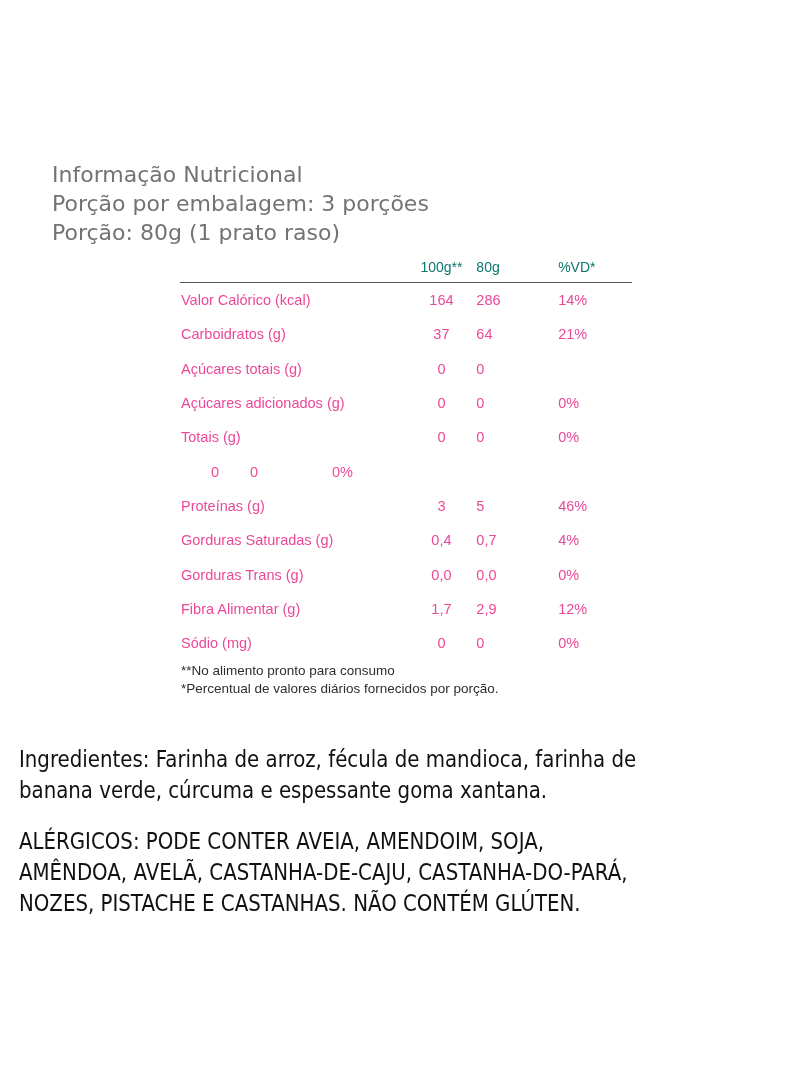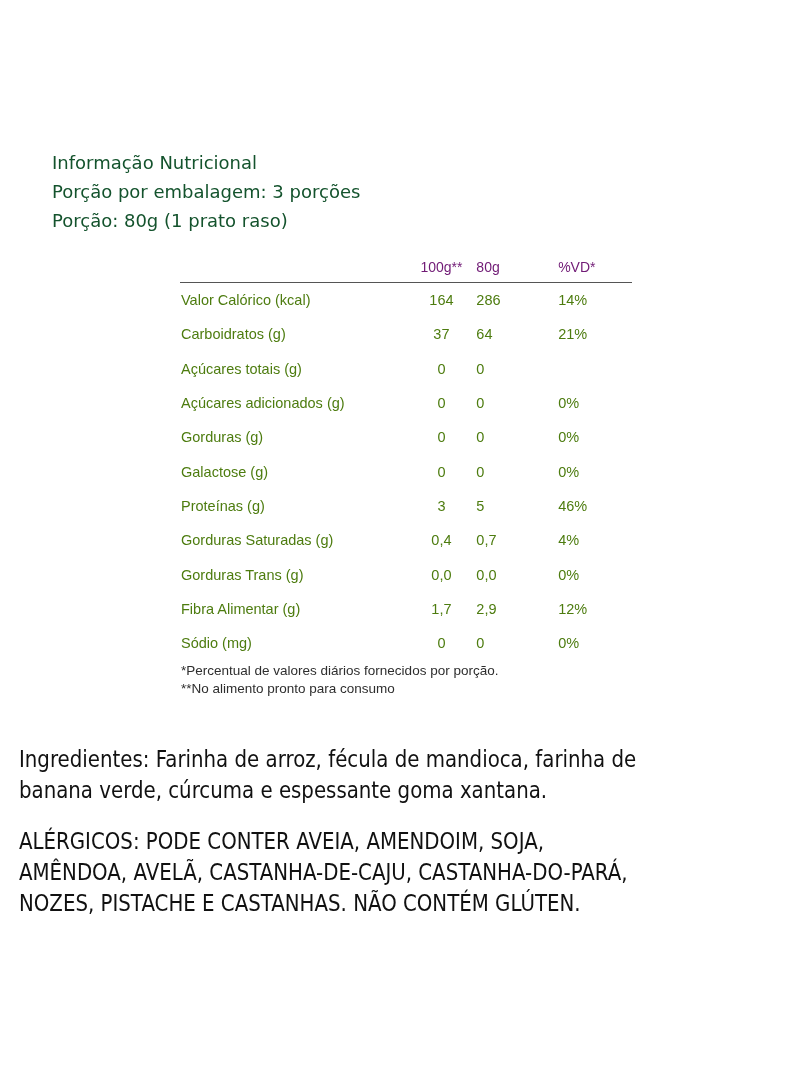--- a/index.html
+++ b/index.html
@@ -10,50 +10,50 @@
     body {
       width: 800px;
       height: 1066px;
       position: relative;
       overflow: hidden;
       color: #111111;
     }
     .header {
       position: absolute;
       left: 52px;
-      top: 148px;
+      top: 160px;
       font-family: "DejaVu Sans", sans-serif;
-      font-size: 18px;
+      font-size: 22px;
       line-height: 29px;
-      color: #14532d;
+      color: #737373;
     }
     .header div { white-space: nowrap; }
 
     .nutri-table {
       position: absolute;
       left: 180px;
       top: 252px;
       width: 452px;
       font-family: "Liberation Sans", sans-serif;
       color: #2a2a2a;
     }
     .thead {
       display: flex;
       height: 30px;
       align-items: center;
       border-bottom: 1.5px solid #555555;
       font-size: 14px;
-      color: #701a75;
+      color: #0f766e;
     }
     .row {
       display: flex;
       height: 34.3px;
       align-items: center;
       font-size: 14.5px;
-      color: #4d7c0f;
+      color: #ec4899;
     }
     .row:first-of-type { margin-top: 2px; }
     .c-name { width: 226px; padding-left: 1px; white-space: nowrap; }
     .c-100 { width: 70px; text-align: center; }
     .c-80 { width: 82px; text-align: left; }
     .c-vd { width: 74px; }
     .thead .c-100, .thead .c-80, .thead .c-vd { font-size: 14px; }
 
     .footnotes {
       margin-top: 2px;
@@ -114,27 +114,26 @@
     <div class="c-80">0</div>
     <div class="c-vd"></div>
   </div>
   <div class="row">
     <div class="c-name">Açúcares adicionados (g)</div>
     <div class="c-100">0</div>
     <div class="c-80">0</div>
     <div class="c-vd">0%</div>
   </div>
   <div class="row">
-    <div class="c-name">Gorduras (g)</div>
+    <div class="c-name">Totais (g)</div>
     <div class="c-100">0</div>
     <div class="c-80">0</div>
     <div class="c-vd">0%</div>
   </div>
   <div class="row">
-    <div class="c-name">Galactose (g)</div>
     <div class="c-100">0</div>
     <div class="c-80">0</div>
     <div class="c-vd">0%</div>
   </div>
   <div class="row">
     <div class="c-name">Proteínas (g)</div>
     <div class="c-100">3</div>
     <div class="c-80">5</div>
     <div class="c-vd">46%</div>
   </div>
@@ -157,22 +156,22 @@
     <div class="c-vd">12%</div>
   </div>
   <div class="row">
     <div class="c-name">Sódio (mg)</div>
     <div class="c-100">0</div>
     <div class="c-80">0</div>
     <div class="c-vd">0%</div>
   </div>
 
   <div class="footnotes">
+    <div>**No alimento pronto para consumo</div>
     <div>*Percentual de valores diários fornecidos por porção.</div>
-    <div>**No alimento pronto para consumo</div>
   </div>
 </div>
 
 <div class="ingredients">
   <div>Ingredientes: Farinha de arroz, fécula de mandioca, farinha de</div>
   <div>banana verde, cúrcuma e espessante goma xantana.</div>
 </div>
 
 <div class="allergens">
   <div>ALÉRGICOS: PODE CONTER AVEIA, AMENDOIM, SOJA,</div>

